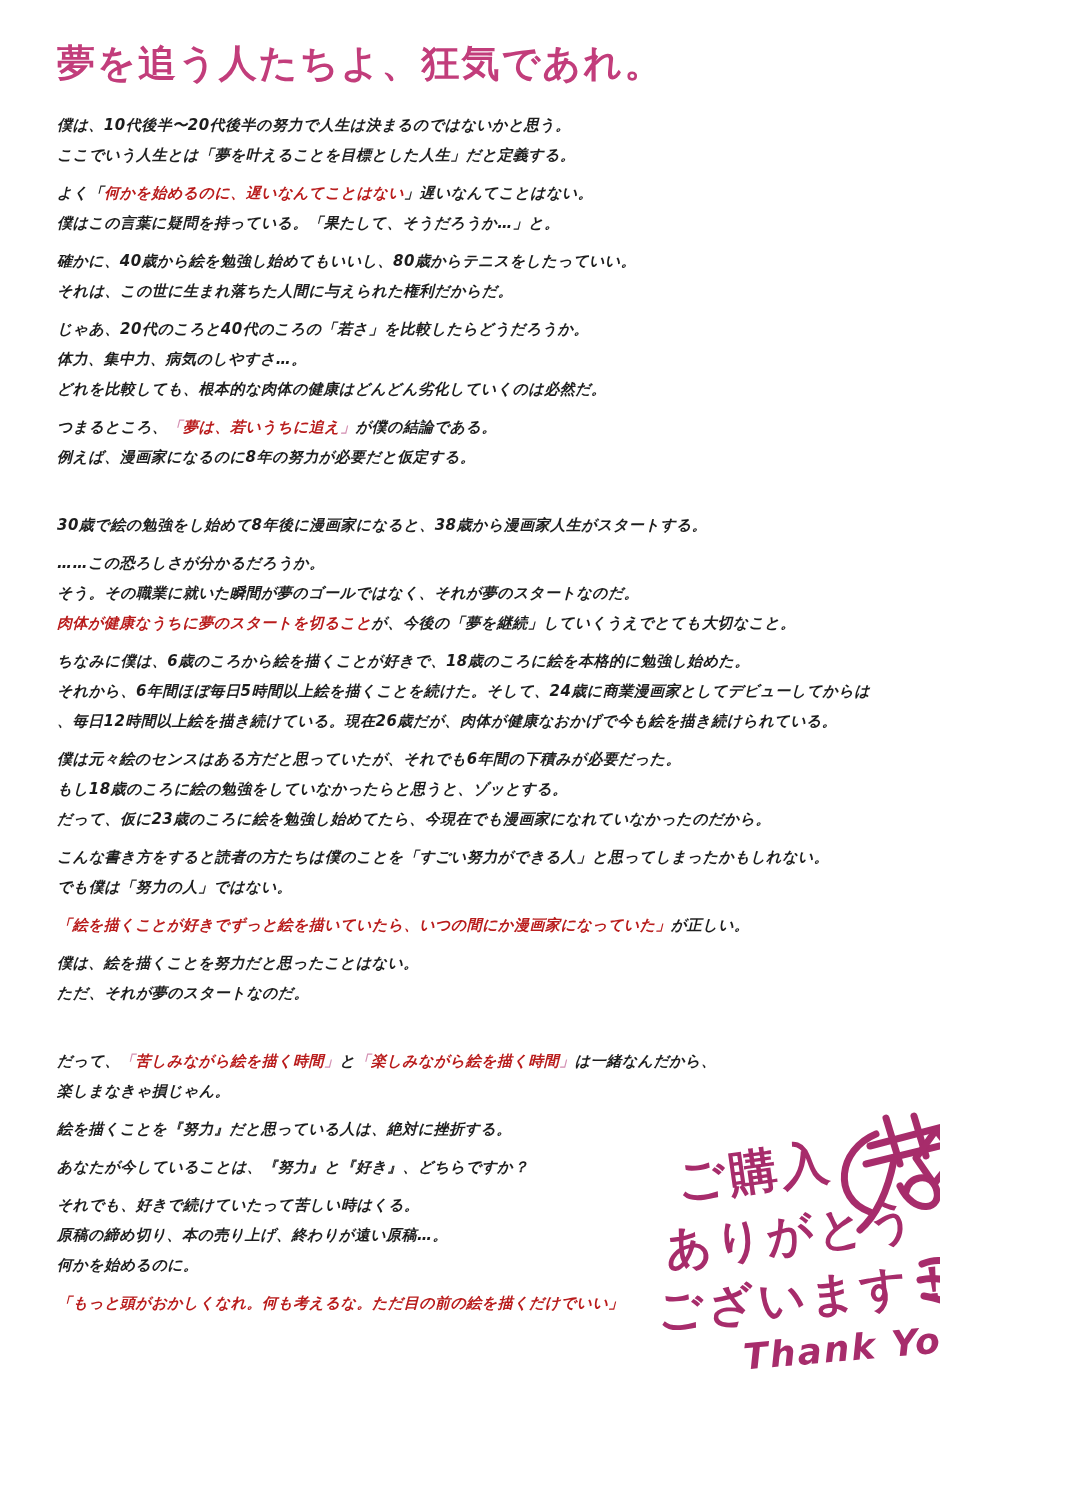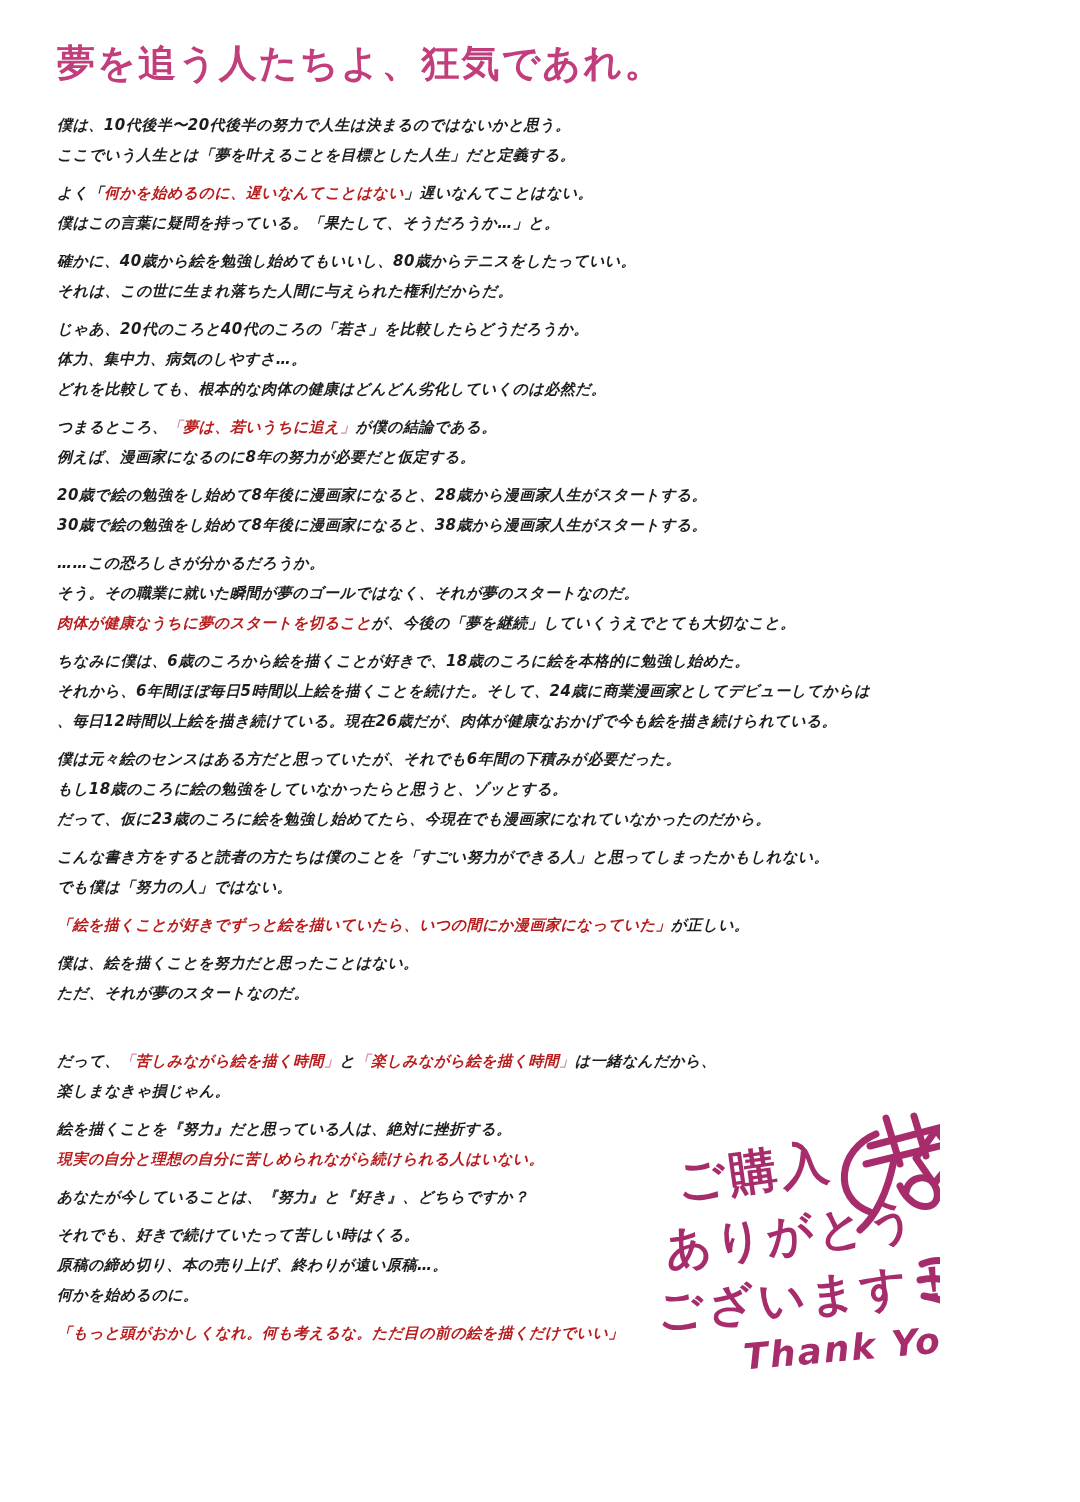--- a/index.html
+++ b/index.html
@@ -61,21 +61,21 @@
       <span>体力、集中力、病気のしやすさ…。</span><br>
       <span>どれを比較しても、根本的な肉体の健康はどんどん劣化していくのは必然だ。</span>
     </p>
 
     <p class="para">
       <span>つまるところ、</span><span class="c-p">「</span><span class="c-m">夢は、若いうちに追え</span><span class="c-p">」</span><span>が僕の結論である。</span><br>
       <span>例えば、漫画家になるのに8年の努力が必要だと仮定する。</span>
     </p>
 
     <p class="para">
-      <span>20歳で絵の勉強をし始めて8年後に漫画家になると、28歳から漫画家人生がスタートする。</span><br>
+      <br>
       <span>30歳で絵の勉強をし始めて8年後に漫画家になると、38歳から漫画家人生がスタートする。</span>
     </p>
 
     <p class="para">
       <span>……この恐ろしさが分かるだろうか。</span><br>
       <span>そう。その職業に就いた瞬間が夢のゴールではなく、それが夢のスタートなのだ。</span><br>
       <span class="c-m">肉体が健康なうちに夢のスタートを切ること</span><span>が、今後の「夢を継続」していくうえでとても大切なこと。</span>
     </p>
 
     <p class="para">
@@ -105,21 +105,20 @@
     </p>
 
     <p class="para">
       <br>
       <span>だって、</span><span class="c-p">「</span><span class="c-m">苦しみながら絵を描く時間</span><span class="c-p">」</span><span>と</span><span class="c-p">「</span><span class="c-m">楽しみながら絵を描く時間</span><span class="c-p">」</span><span>は一緒なんだから、</span><br>
       <span>楽しまなきゃ損じゃん。</span>
     </p>
 
     <p class="para">
       <span>絵を描くことを『努力』だと思っている人は、絶対に挫折する。</span><br>
-      <span class="c-m">現実の自分と理想の自分に苦しめられながら続けられる人はいない。</span>
     </p>
 
     <p class="para">
       <span>あなたが今していることは、『努力』と『好き』、どちらですか？</span>
     </p>
 
     <p class="para">
       <span>それでも、好きで続けていたって苦しい時はくる。</span><br>
       <span>原稿の締め切り、本の売り上げ、終わりが遠い原稿…。</span><br>
       <span>何かを始めるのに。</span>

